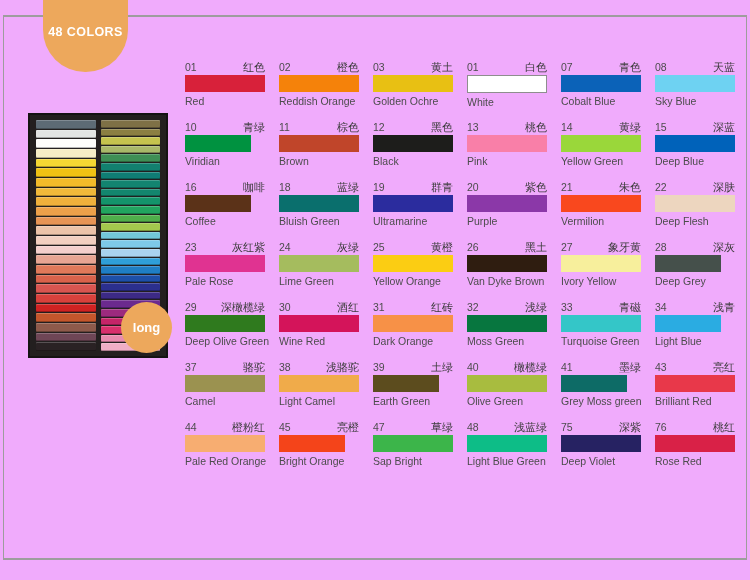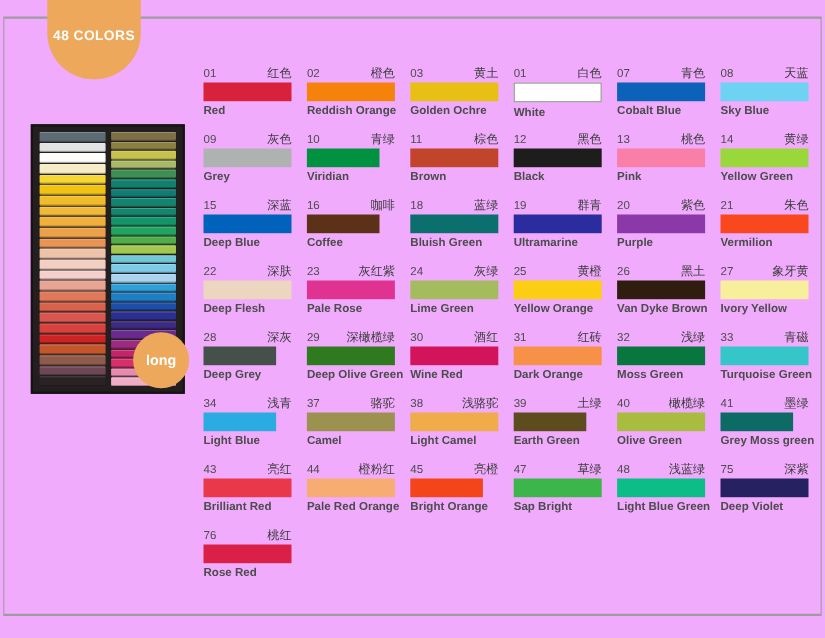--- a/index.html
+++ b/index.html
@@ -144,21 +144,20 @@
     border: 1px solid #8e8e8e;
     box-sizing: border-box;
     height: 18px;
   }
   .cell .en {
     font-size: 10.5px;
     color: #4c4c4c;
     margin-top: 3px;
     line-height: 13px;
     white-space: nowrap;
-    font-weight: bold;
   }
 </style>
 </head>
 <body>
 
 <div id="page">
 
   <div class="frame"></div>
 
   <div class="colors-tab">
@@ -271,28 +270,20 @@
       <div class="cell">
         <div class="hdr">
           <span class="num">08</span>
           <span class="cn">天蓝</span>
         </div>
         <div class="sw" style="background: rgb(110, 210, 242);"></div>
         <div class="en">Sky Blue</div>
       </div>
       <div class="cell">
         <div class="hdr">
-          <span class="num">09</span>
-          <span class="cn">灰色</span>
-        </div>
-        <div class="sw" style="background: rgb(174, 179, 177);"></div>
-        <div class="en">Grey</div>
-      </div>
-      <div class="cell">
-        <div class="hdr">
           <span class="num">10</span>
           <span class="cn">青绿</span>
         </div>
         <div class="sw narrow" style="background: rgb(0, 146, 64);"></div>
         <div class="en">Viridian</div>
       </div>
       <div class="cell">
         <div class="hdr">
           <span class="num">11</span>
           <span class="cn">棕色</span>

